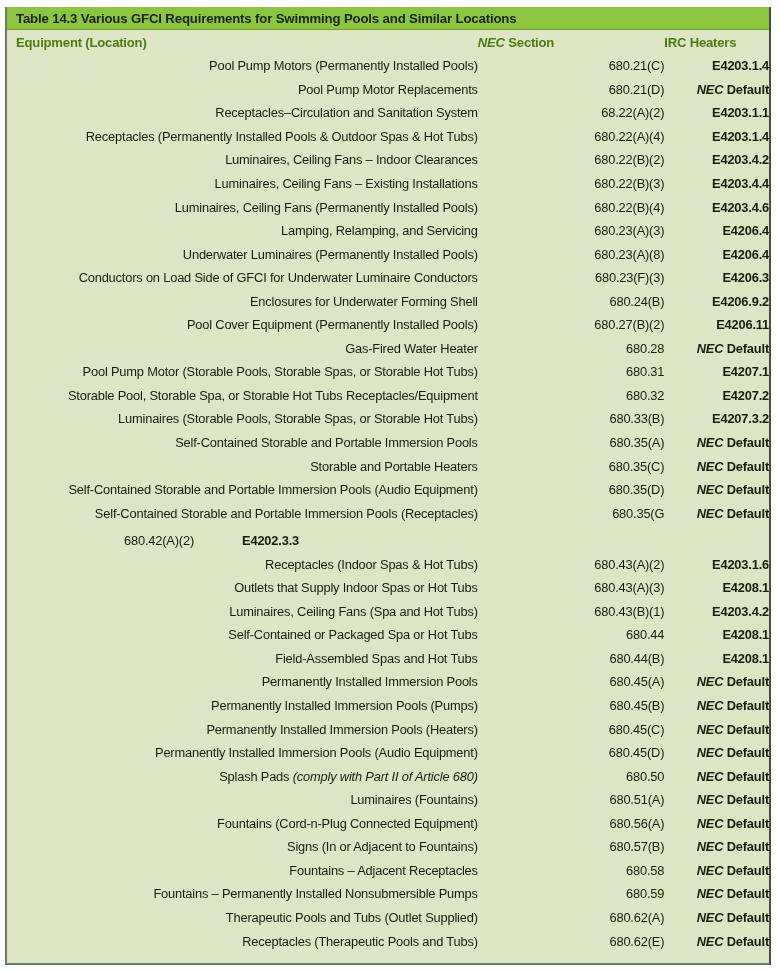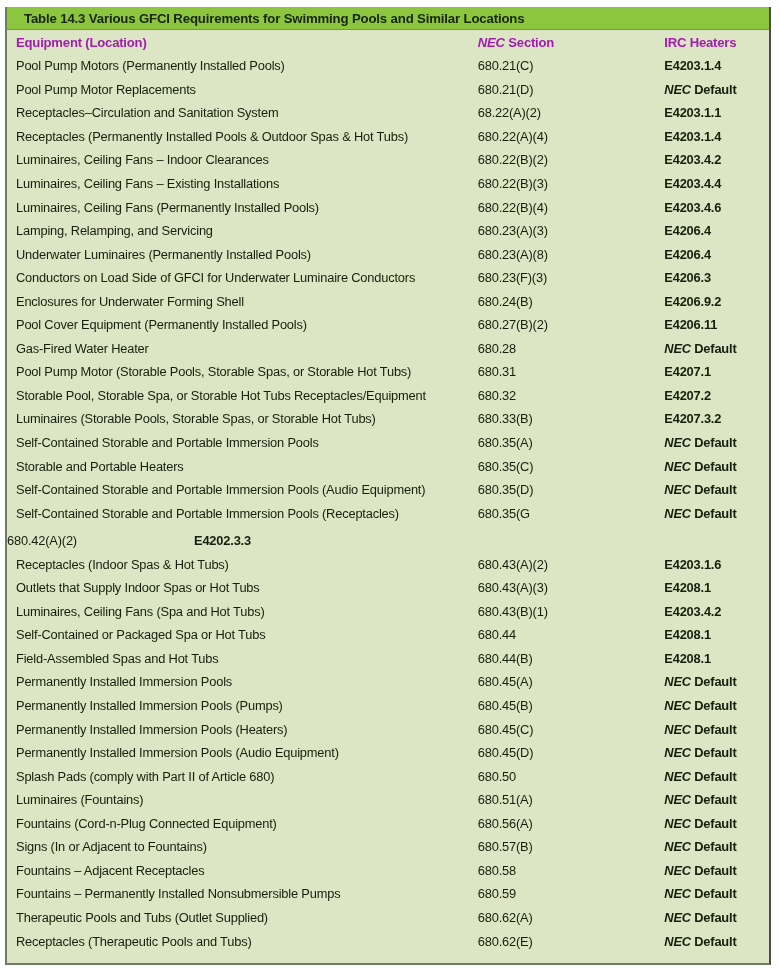--- a/index.html
+++ b/index.html
@@ -20,21 +20,21 @@
     border-right: 2px solid #4a4a4a;
     border-bottom: 2px solid #6e7a63;
     background: #dce6c4;
   }
   #title-bar {
     height: 23px;
     background: #8cc63e;
     border-bottom: 1px solid #6f9e2d;
     display: flex;
     align-items: center;
-    padding-left: 17px;
+    padding-left: 9px;
   }
   #title-bar .ttl {
     font-size: 13.2px;
     font-weight: bold;
     color: #18240c;
     letter-spacing: -0.15px;
     white-space: nowrap;
   }
   #header-row {
     height: 24px;
@@ -42,43 +42,44 @@
     align-items: center;
     background: #dce6c4;
     position: relative;
   }
   .col-a { width: 472px; padding-left: 9px; }
   .col-b { width: 187px; }
   .col-c { width: 105px; font-weight: bold; }
   #header-row .hcell {
     font-size: 13.1px;
     font-weight: bold;
-    color: #a21caf;
+    color: #4d7c0f;
     letter-spacing: -0.2px;
     white-space: nowrap;
   }
   #header-row .hcell i { font-style: italic; }
   #rows {
     background: #dce6c4;
   }
   .row {
     height: 23.55px;
     display: flex;
     align-items: center;
     white-space: nowrap;
+    text-align: right;
   }
   .row.gap-before { margin-top: 4px; }
   .cell {
     font-size: 12.85px;
     color: #161f0c;
     letter-spacing: -0.18px;
     white-space: nowrap;
     overflow: hidden;
   }
-  .cell .it { }
+  .cell .it { font-style: italic; }
   .nec-pfx { font-style: italic; }
 </style>
 </head>
 <body>
 
 <div id="table-wrap">
 
   <div id="title-bar">
     <span class="ttl">Table 14.3  Various GFCI Requirements for Swimming Pools and Similar Locations</span>
   </div>

